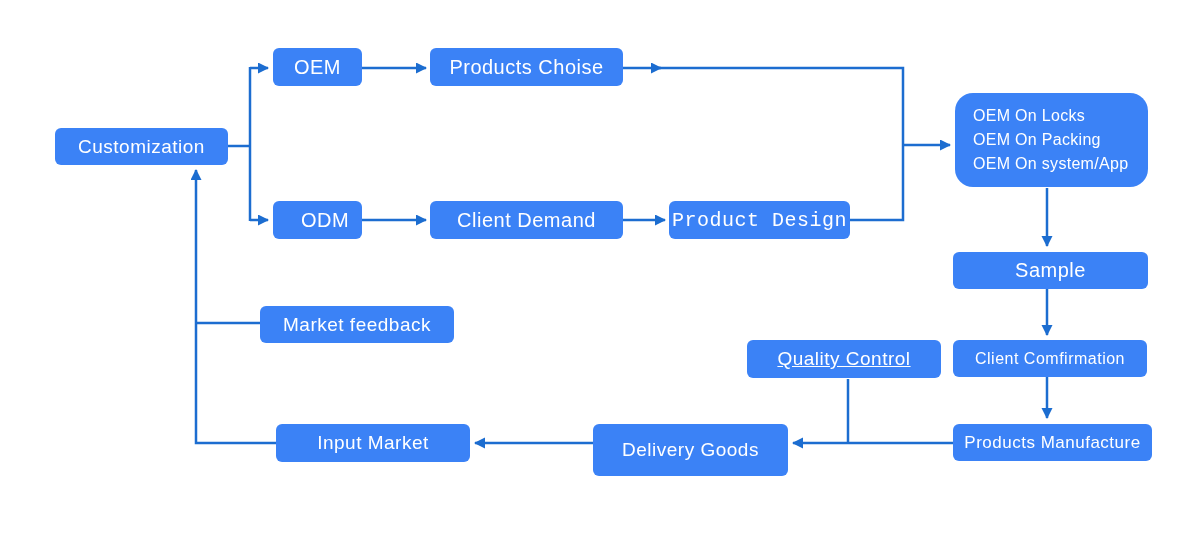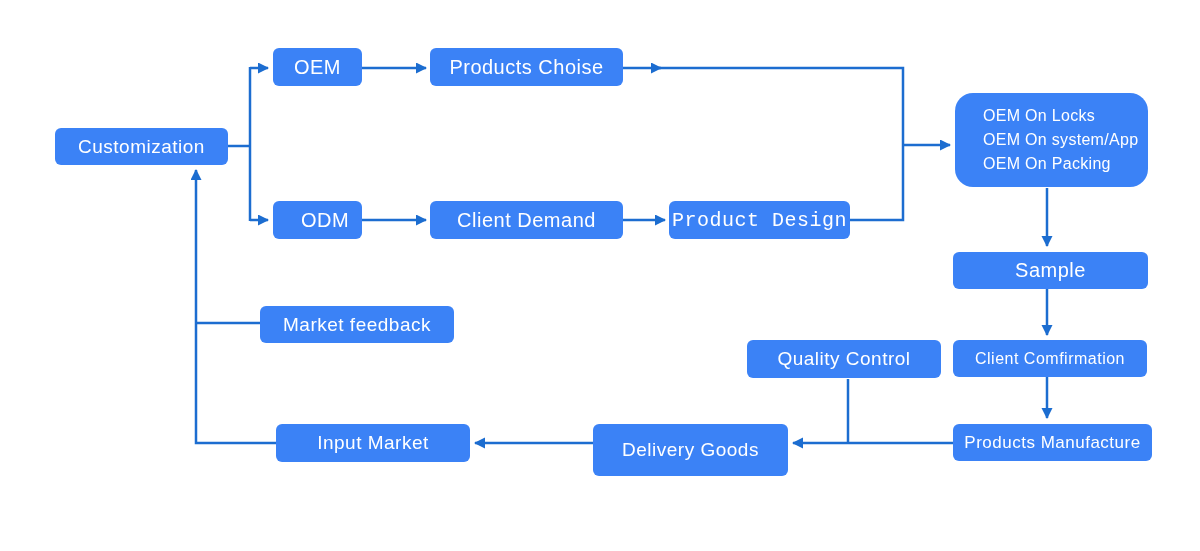--- a/index.html
+++ b/index.html
@@ -43,27 +43,27 @@
   .n-oem           { left: 273px; top: 48px;  width: 89px;  height: 38px; }
   .n-products-choise { left: 430px; top: 48px; width: 193px; height: 38px; }
   .n-odm           { left: 273px; top: 201px; width: 89px;  height: 38px; padding-left: 15px; }
   .n-client-demand { left: 430px; top: 201px; width: 193px; height: 38px; }
   .n-product-design{ left: 669px; top: 201px; width: 181px; height: 38px; font-family: Liberation Mono, monospace; }
   .n-oem-options   { left: 955px; top: 93px;  width: 193px; height: 94px;
                      border-radius: 18px;
                      flex-direction: column;
                      align-items: flex-start;
                      justify-content: center;
-                     padding-left: 28px;
+                     padding-left: 18px;
                      line-height: 1.5;
                      letter-spacing: 0.3px; }
   .n-sample        { left: 953px; top: 252px; width: 195px; height: 37px; }
   .n-client-comfirmation  { left: 953px; top: 340px; width: 194px; height: 37px; }
   .n-products-manufacture { left: 953px; top: 424px; width: 199px; height: 37px; }
-  .n-quality-control { left: 747px; top: 340px; width: 194px; height: 38px; }
+  .n-quality-control { left: 747px; top: 340px; width: 194px; height: 38px; text-decoration: underline; }
   .n-delivery-goods  { left: 593px; top: 424px; width: 195px; height: 52px; }
   .n-input-market    { left: 276px; top: 424px; width: 194px; height: 38px; }
   .n-market-feedback { left: 260px; top: 306px; width: 194px; height: 37px; }
 </style>
 </head>
 <body>
 
 <div class="canvas">
 
   <svg class="connectors" viewBox="0 0 1200 551" xmlns="http://www.w3.org/2000/svg">
@@ -123,22 +123,22 @@
   <div class="node n-client-demand fs20">
     <span>Client Demand</span>
   </div>
 
   <div class="node n-product-design fs20">
     <span>Product Design</span>
   </div>
 
   <div class="node n-oem-options fs16">
     <span>OEM On Locks</span>
+    <span>OEM On Packing</span>
     <span>OEM On system/App</span>
-    <span>OEM On Packing</span>
   </div>
 
   <div class="node n-sample fs20">
     <span>Sample</span>
   </div>
 
   <div class="node n-client-comfirmation fs16">
     <span>Client Comfirmation</span>
   </div>
 

